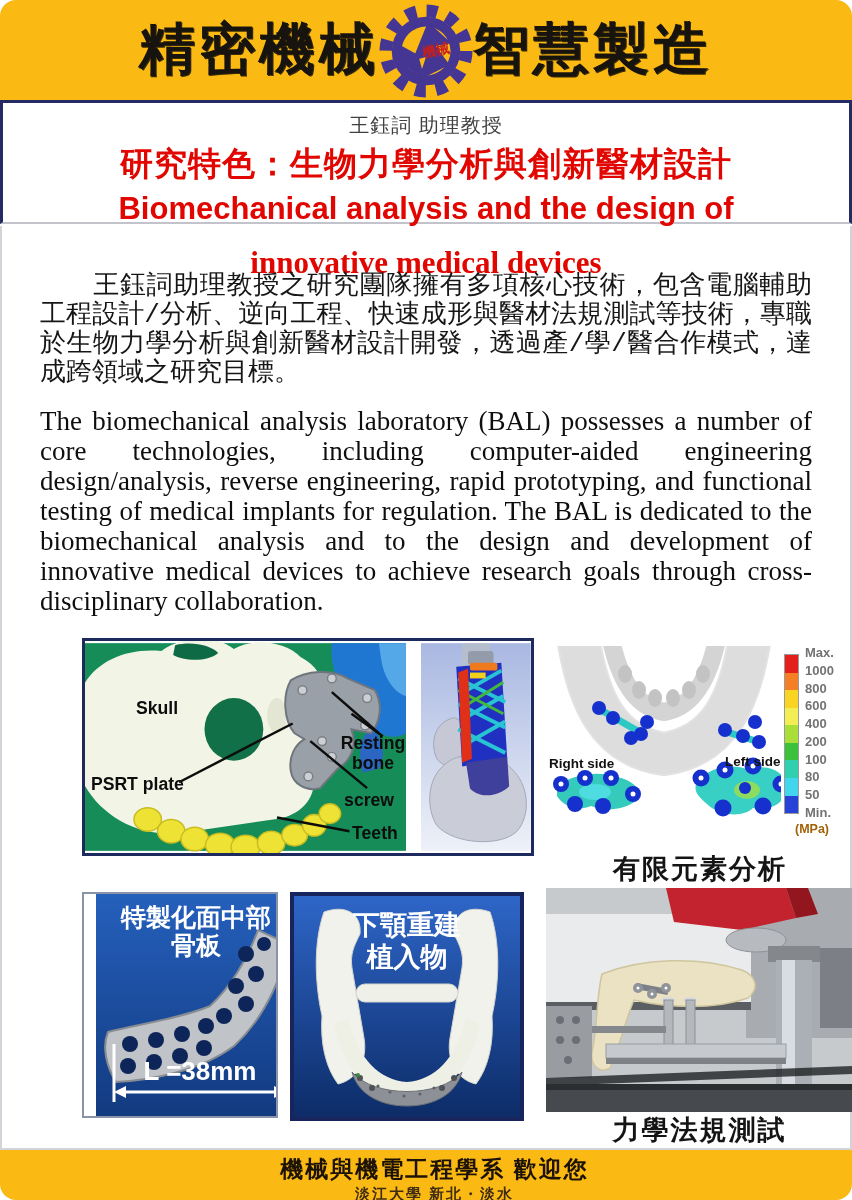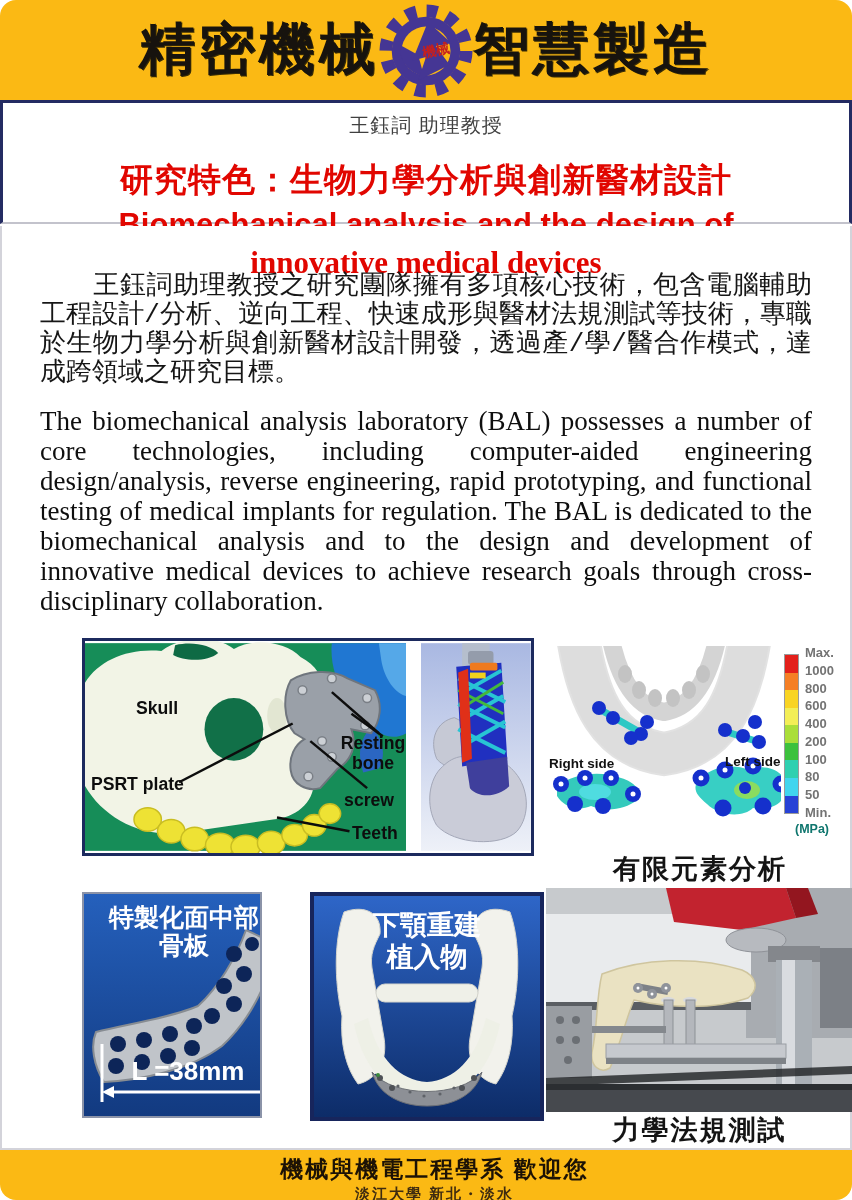--- a/index.html
+++ b/index.html
@@ -24,21 +24,21 @@
 
   
   .title-box {
     position: absolute; top: 103px; left: 0; width: 852px; height: 121px;
     border-left: 3px solid var(--navy, #232B62);
     border-right: 3px solid var(--navy, #232B62);
     border-bottom: 2px solid #c3c3cc;
     background: #fff; text-align: center;
   }
   .professor { margin-top: 9px; font-size: 20px; font-weight: 400; color: #404040; letter-spacing: 1px; }
-  .feature-zh { margin-top: 19px; font-size: 33px; font-weight: 700; color: var(--red, #E10600); letter-spacing: 1px; }
+  .feature-zh { margin-top: 3px; font-size: 33px; font-weight: 700; color: var(--red, #E10600); letter-spacing: 1px; }
   .feature-en { margin-top: 4px; font-family: Liberation Sans, sans-serif; font-size: 31px; font-weight: 700; color: var(--red, #E10600); }
 
   
   .content {
     position: absolute; top: 226px; left: 0; width: 852px; height: 922px;
     border-left: 2px solid #d3d3da; border-right: 2px solid #d3d3da;
     background: #fff;
   }
   .feature-en2 {
     position: absolute; top: 5px; left: 0; width: 100%; text-align: center;
@@ -67,36 +67,36 @@
   .cb-bar {
     position: absolute; left: 3px; top: 8px; width: 15px; height: 160px;
     display: flex; flex-direction: column; border: 1px solid #9a9a9a;
   }
   .cb-seg { flex: 1; }
   .cb-labels {
     position: absolute; left: 24px; top: 0; height: 174px;
     display: flex; flex-direction: column; justify-content: space-between;
     font-size: 13px; color: #737373; line-height: 14px;
   }
-  .cb-unit { position: absolute; left: 14px; top: 176px; font-size: 12.5px; color: #0f766e; }
+  .cb-unit { position: absolute; left: 14px; top: 176px; font-size: 12.5px; color: #a16207; }
 
   .caption {
     font-size: 27px; font-weight: 700; color: #141414; letter-spacing: 2px; text-align: center;
   }
   .caption-fea { margin-top: 15px; }
   .caption-implant { position: absolute; top: 632px; left: 80px; width: 455px; }
   .caption-testing { position: absolute; top: 886px; left: 544px; width: 307px; }
 
   
   .fig-plate {
-    position: absolute; top: 666px; left: 80px; width: 180px; height: 226px;
-    border: 2px solid #8b93a8; overflow: hidden;
+    position: absolute; top: 666px; left: 80px; width: 196px; height: 226px;
+    border: 2px solid #8b93a8; overflow: hidden; padding-left: 12px;
   }
   .fig-mand {
-    position: absolute; top: 666px; left: 308px; width: 234px; height: 229px;
+    position: absolute; top: 666px; left: 288px; width: 234px; height: 229px;
     border: 4px solid #17255c; overflow: hidden;
   }
   .fig-test { position: absolute; top: 662px; left: 544px; width: 307px; height: 224px; overflow: hidden; }
 
   
   .band-bottom {
     position: absolute; bottom: 0; left: 0; width: 852px; height: 52px;
     background: var(--yellow, #FBB914);
     border-radius: 0 0 16px 16px;
     border-top: 2px solid #d3d3da;

